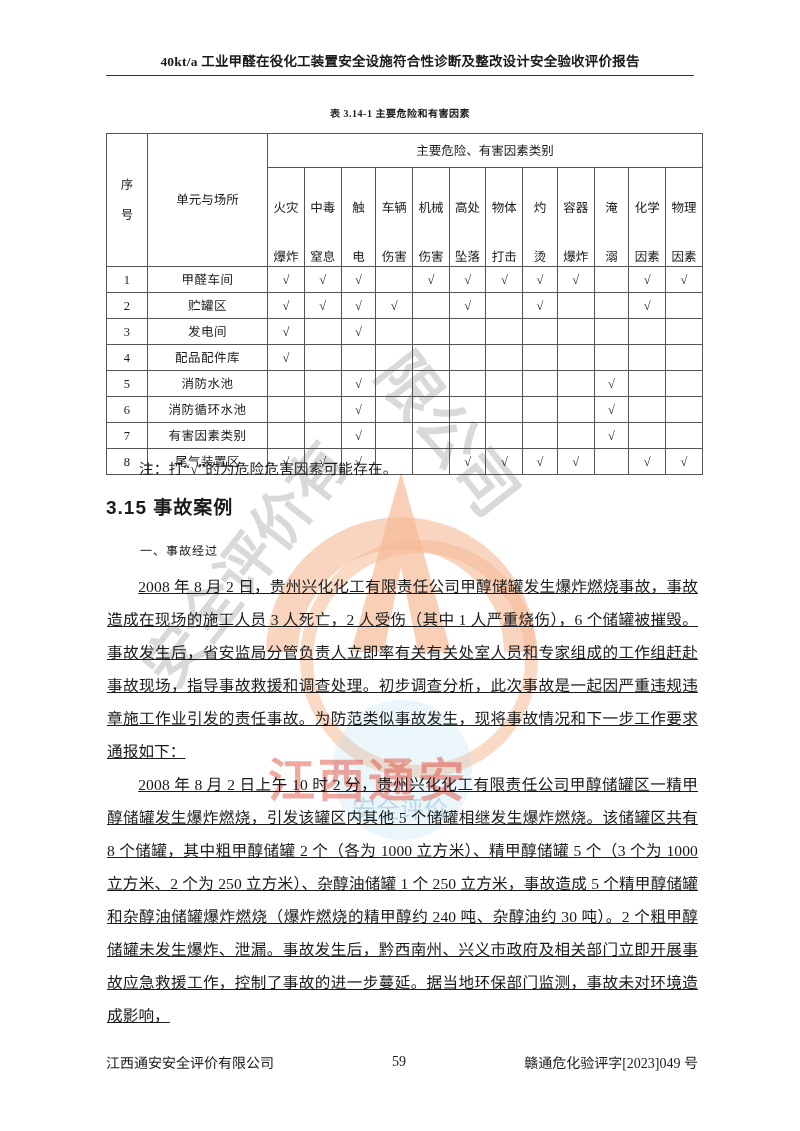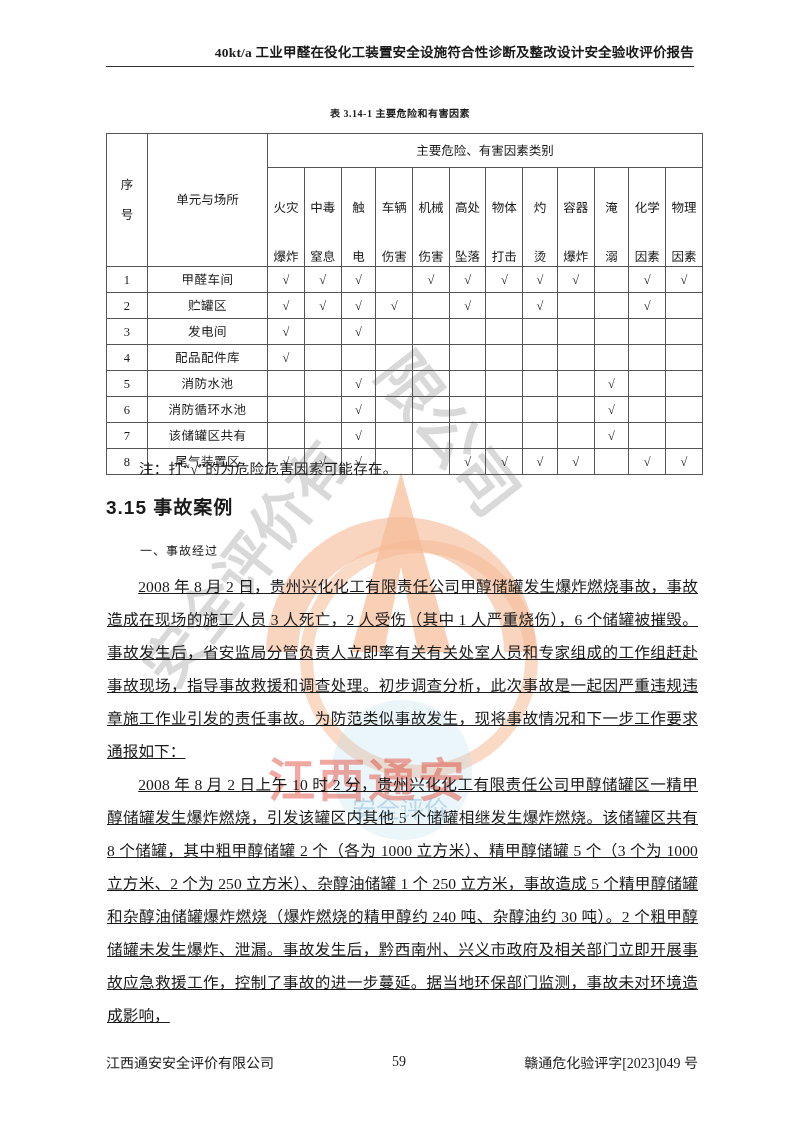--- a/index.html
+++ b/index.html
@@ -87,23 +87,23 @@
   
   .content {
     position: relative;
     z-index: 2;
   }
 
   
   .doc-header {
     position: absolute;
     left: 106px;
-    top: 43px;
+    top: 52px;
     width: 588px;
-    text-align: right;
+    text-align: center;
   }
   .doc-header .ht {
     font-size: 13.5px;
     font-weight: bold;
     letter-spacing: 0.2px;
     line-height: 20px;
     white-space: nowrap;
   }
   .doc-header .hr-line {
     margin-top: 3px;
@@ -409,21 +409,21 @@
             <td class="chk"></td>
             <td class="chk"></td>
             <td class="chk"></td>
             <td class="chk"></td>
             <td class="chk">√</td>
             <td class="chk"></td>
             <td class="chk"></td>
           </tr>
           <tr class="row-body">
             <td>7</td>
-            <td class="unit-cell">该储罐区共有</td>
+            <td class="unit-cell">有害因素类别</td>
             <td class="chk"></td>
             <td class="chk"></td>
             <td class="chk">√</td>
             <td class="chk"></td>
             <td class="chk"></td>
             <td class="chk"></td>
             <td class="chk"></td>
             <td class="chk"></td>
             <td class="chk"></td>
             <td class="chk">√</td>

